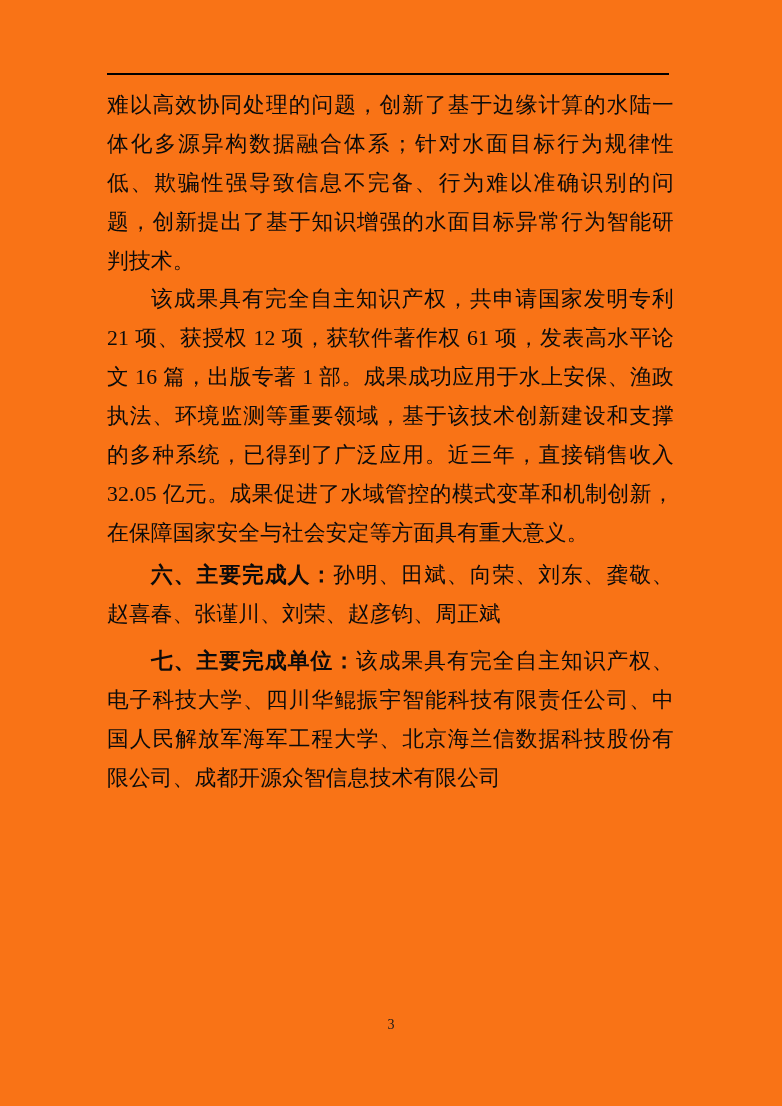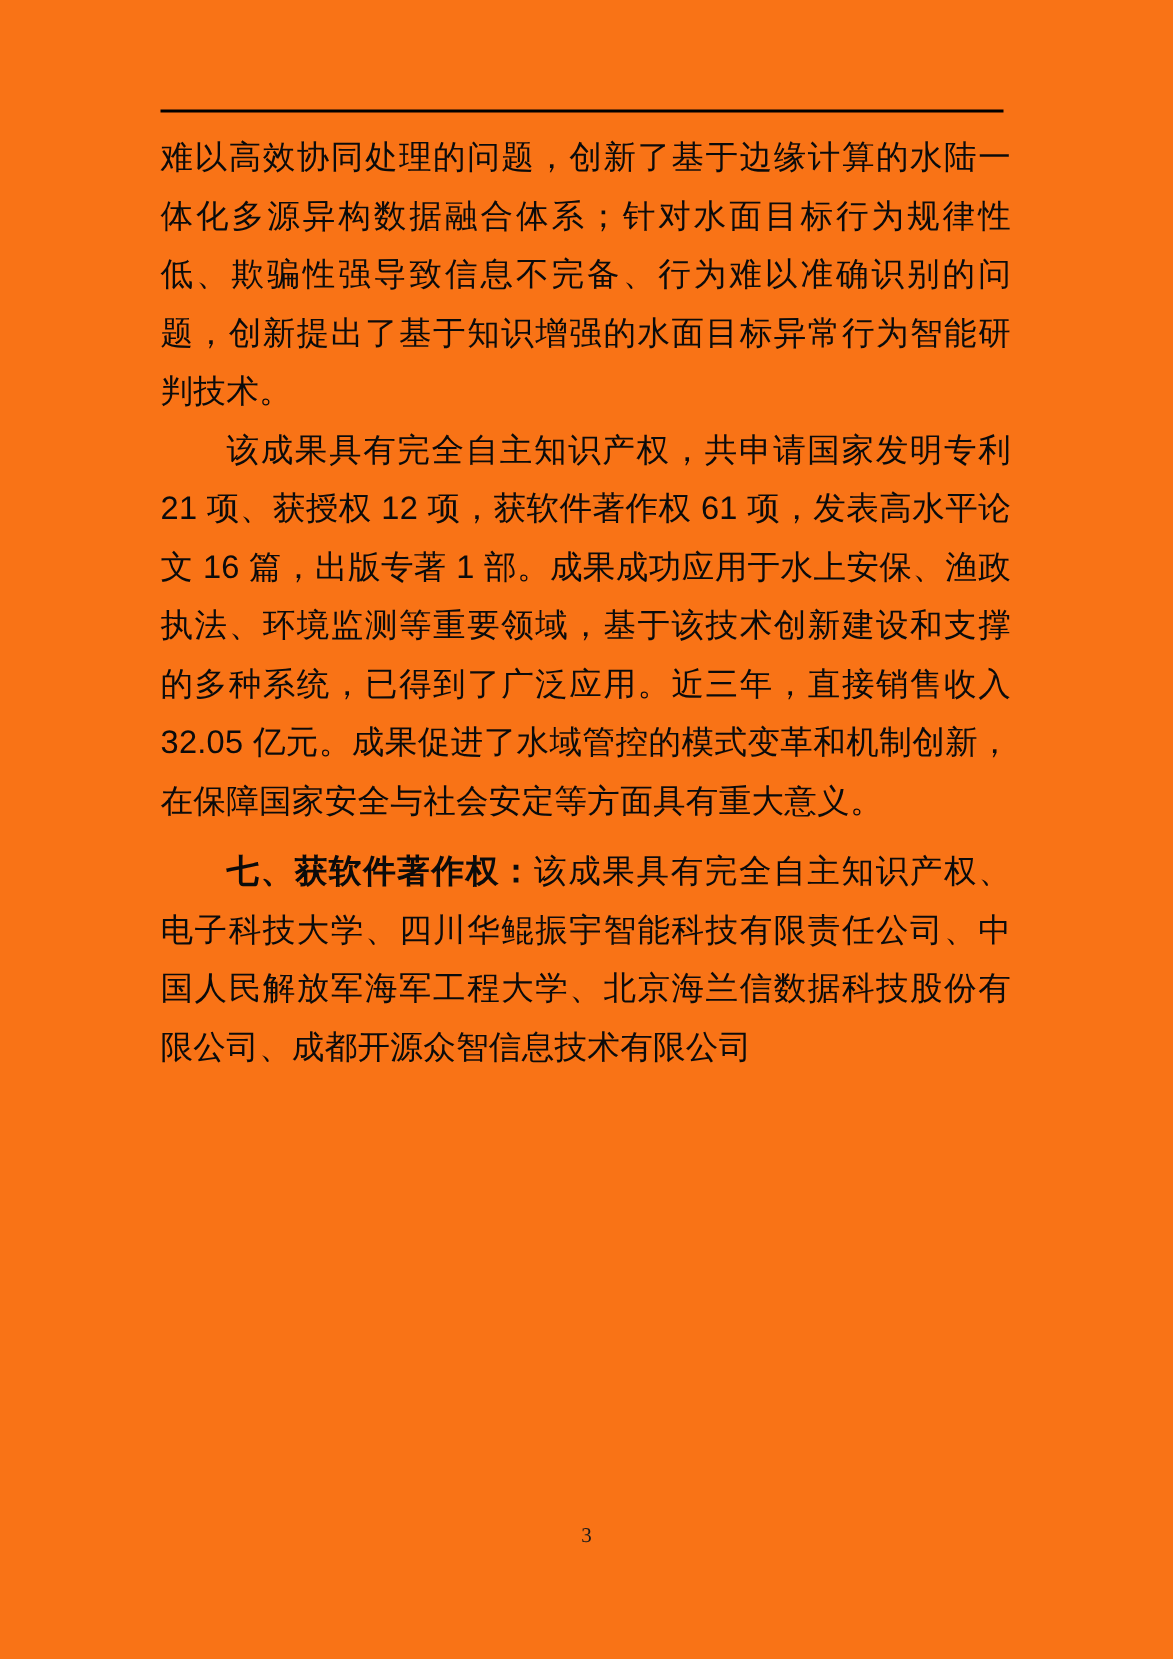--- a/index.html
+++ b/index.html
@@ -34,20 +34,21 @@
     text-align: justify;
     text-justify: inter-ideograph;
     letter-spacing: 0.2px;
   }
   .content p {
     margin: 0;
     padding: 0;
   }
   .para-indent {
     text-indent: 44px;
+    font-family: Liberation Serif, serif;
   }
   .para-six {
     margin-top: 3px !important;
   }
   .para-seven {
     margin-top: 8px !important;
   }
   .section-label {
     font-weight: 700;
   }
@@ -69,20 +70,21 @@
 <div class="page">
 
   <div class="header-rule"></div>
 
   <div class="content">
 
     <p>难以高效协同处理的问题，创新了基于边缘计算的水陆一体化多源异构数据融合体系；针对水面目标行为规律性低、欺骗性强导致信息不完备、行为难以准确识别的问题，创新提出了基于知识增强的水面目标异常行为智能研判技术。</p>
 
     <p class="para-indent">该成果具有完全自主知识产权，共申请国家发明专利 21 项、获授权 12 项，获软件著作权 61 项，发表高水平论文 16 篇，出版专著 1 部。成果成功应用于水上安保、渔政执法、环境监测等重要领域，基于该技术创新建设和支撑的多种系统，已得到了广泛应用。近三年，直接销售收入 32.05 亿元。成果促进了水域管控的模式变革和机制创新，在保障国家安全与社会安定等方面具有重大意义。</p>
 
+    <p class="para-indent para-six"><span class="section-label">六、主要完成人：</span><span>孙明、田斌、向荣、刘东、龚敬、赵喜春、张谨川、刘荣、赵彦钧、周正斌</span></p>
 
-    <p class="para-indent para-seven"><span class="section-label">七、获软件著作权：</span><span>该成果具有完全自主知识产权、电子科技大学、四川华鲲振宇智能科技有限责任公司、中国人民解放军海军工程大学、北京海兰信数据科技股份有限公司、成都开源众智信息技术有限公司</span></p>
+    <p class="para-indent para-seven"><span class="section-label">七、主要完成单位：</span><span>该成果具有完全自主知识产权、电子科技大学、四川华鲲振宇智能科技有限责任公司、中国人民解放军海军工程大学、北京海兰信数据科技股份有限公司、成都开源众智信息技术有限公司</span></p>
 
   </div>
 
   <div class="footer">3</div>
 
 </div>
 
 </body></html>

